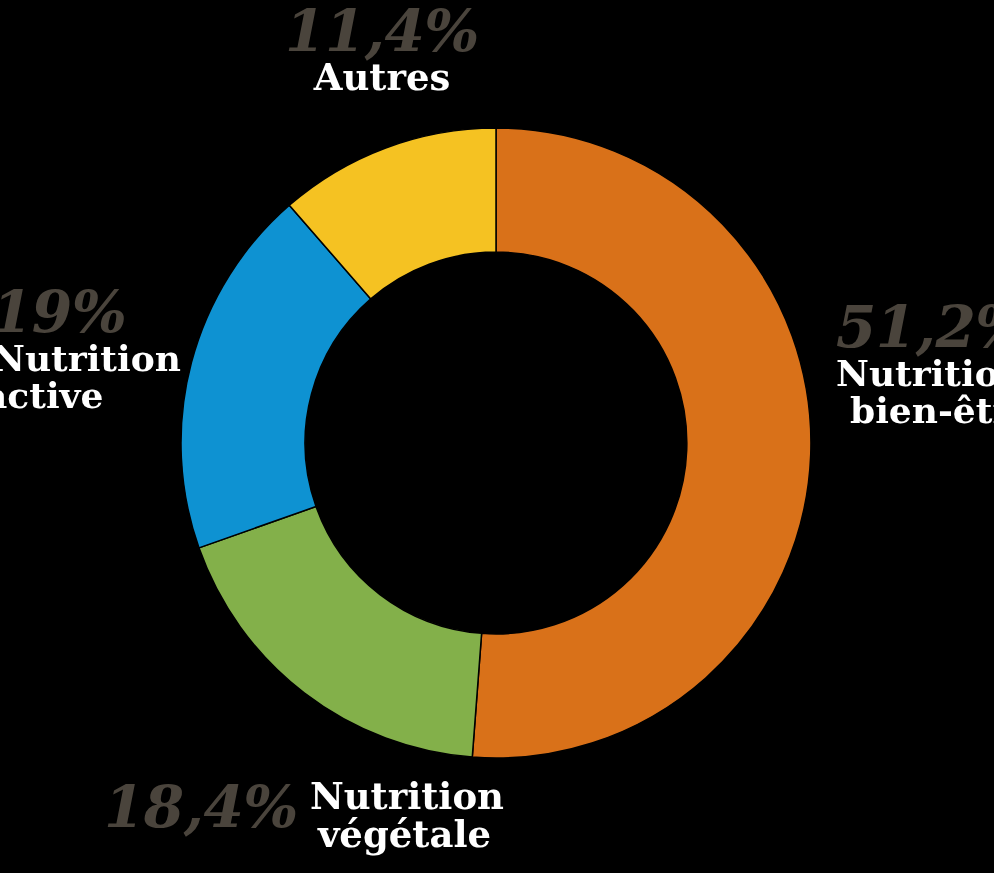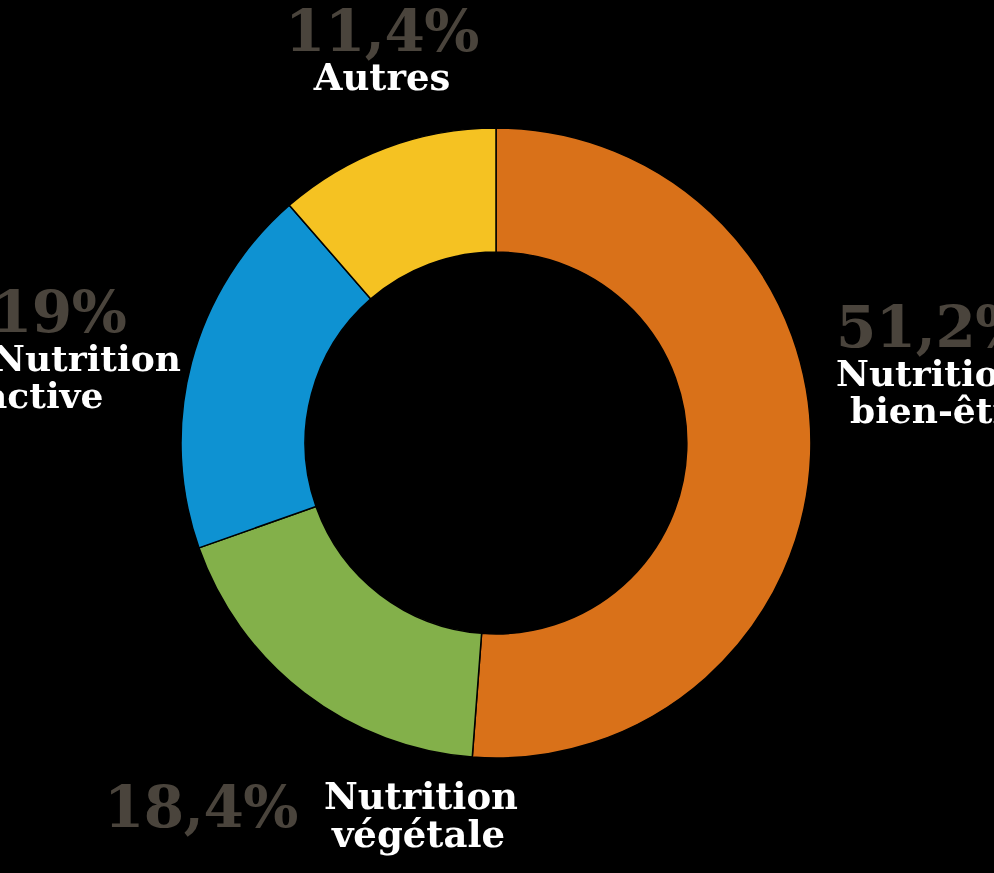--- a/index.html
+++ b/index.html
@@ -39,20 +39,21 @@
     line-height: 1.0;
     white-space: nowrap;
   }
   .pct {
     color: #4A443C;
     font-size: 57px;
     font-weight: 700;
     letter-spacing: -0.5px;
     line-height: 0.95;
     font-family: "DejaVu Serif", "Liberation Serif", serif;
+    font-style: italic;
   }
   .cat {
     color: #ffffff;
     font-size: 36px;
     font-weight: 700;
     line-height: 1.02;
     font-family: "DejaVu Serif", "Liberation Serif", serif;
   }
 
   
@@ -84,21 +85,21 @@
   #label-active .pct { font-size: 58px; }
   #label-active .cat { font-size: 36px; }
   #label-active .cat-line2 { margin-left: -8px; }
 
   
   #label-vegetale {
     left: 104px;
     top: 778px;
     display: flex;
     align-items: flex-start;
-    gap: 26px;
+    gap: 12px;
   }
   #label-vegetale .pct { font-size: 58px; line-height: 1.0; }
   #label-vegetale .cat { font-size: 37px; }
   #label-vegetale .cat-line2 { margin-left: 8px; }
 
   .line { display: block; }
 </style>
 </head>
 <body>
 

